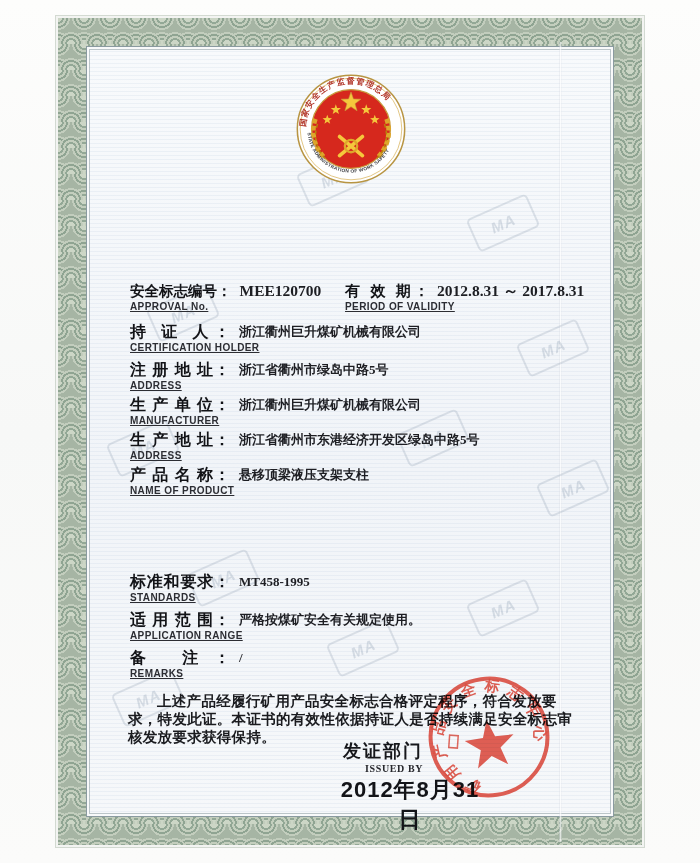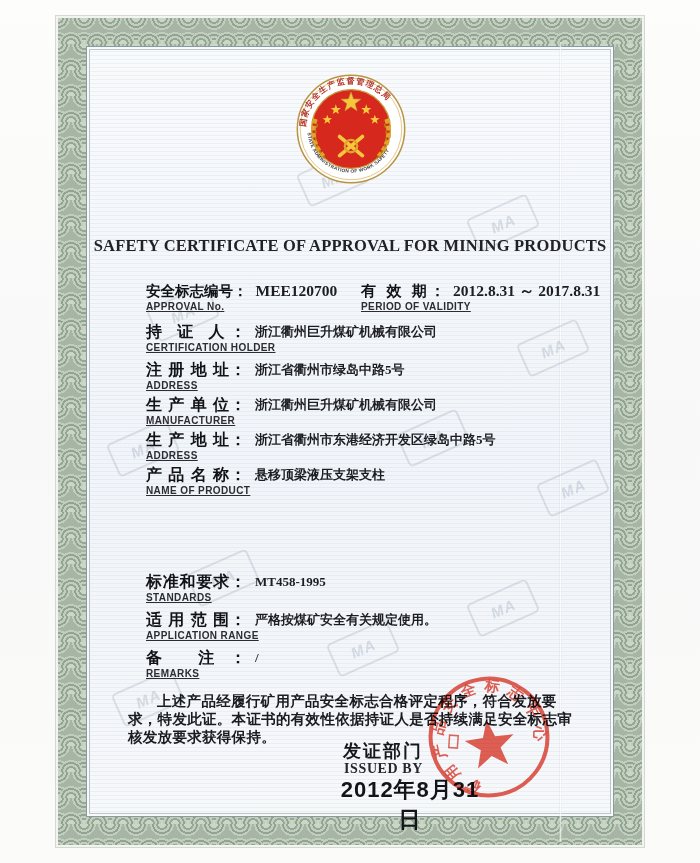--- a/index.html
+++ b/index.html
@@ -36,40 +36,40 @@
     font-size:15px;display:flex;align-items:center;justify-content:center;
     transform:rotate(-24deg);letter-spacing:1px;
   }
   
   .title-zh{position:absolute;left:0;top:186px;width:100%;text-align:center;
     font-size:37px;font-weight:bold;letter-spacing:5px;color:#212227;}
   .title-en{position:absolute;left:0;top:236px;width:100%;text-align:center;
     font-family:"Liberation Serif","DejaVu Serif",serif;
     font-size:16.5px;font-weight:bold;letter-spacing:.2px;color:#212227;}
   
-  .row{position:absolute;left:130px;white-space:nowrap;margin-left:16px;}
+  .row{position:absolute;left:130px;white-space:nowrap;}
   .lbl{display:inline-block;width:100px;text-align:justify;text-align-last:justify;
     font-weight:bold;font-size:16px;color:#121317;vertical-align:top;line-height:20px;}
   .lbl-auto{display:inline-block;width:auto;font-weight:bold;font-size:14.5px;
     color:#121317;vertical-align:top;line-height:20px;}
   .lbl-validity{display:inline-block;width:84px;text-align:justify;text-align-last:justify;
     font-weight:bold;font-size:15px;color:#121317;vertical-align:top;line-height:20px;}
   .val{font-family:Liberation Serif, serif;font-weight:600;
     font-size:13px;color:#1d1e23;margin-left:9px;line-height:20px;}
   .val-sm{font-family:"Liberation Serif","DejaVu Serif",serif;font-weight:600;
     font-size:15.5px;color:#1d1e23;margin-left:8px;line-height:20px;}
   .en{display:block;font-size:10px;letter-spacing:.4px;color:#2c2d33;
     line-height:10px;margin-top:1px;font-weight:bold;text-decoration:underline;}
   
   .statement{position:absolute;left:128px;top:692px;width:452px;
     font-size:14.5px;line-height:18px;font-weight:600;color:#1a1b1f;
     text-indent:2em;letter-spacing:.3px;}
   .issued{position:absolute;left:327px;top:740px;width:96px;text-align:right;}
   .issued-zh{font-size:18px;font-weight:bold;letter-spacing:2px;color:#16171b;line-height:22px;}
-  .issued-en{font-family:"Liberation Serif","DejaVu Serif",serif;font-size:14px;
+  .issued-en{font-family:"Liberation Serif","DejaVu Serif",serif;font-size:10px;
     font-weight:bold;letter-spacing:.6px;color:#26272c;line-height:13px;}
   .date{position:absolute;left:330px;top:775px;width:160px;text-align:center;
     font-size:22px;font-weight:bold;color:#131418;letter-spacing:1px;}
   
   .emblem{position:absolute;left:294px;top:72px;width:114px;height:114px;}
   .stamp{position:absolute;left:422px;top:670px;width:134px;height:134px;
     transform:rotate(-8deg);opacity:.88;mix-blend-mode:multiply;}
 </style>
 </head>
 <body>
@@ -141,21 +141,20 @@
       <path id="arcBot" d="M 14,60 A 46,46 0 0 0 106,60" fill="none"></path>
       <text font-size="8.6" font-weight="bold" fill="#b2372b" letter-spacing="1.2">
         <textPath href="#arcTop" startOffset="2">国家安全生产监督管理总局</textPath>
       </text>
       <text font-size="5" font-weight="bold" fill="#3a3b40" letter-spacing=".3">
         <textPath href="#arcBot" startOffset="4">STATE ADMINISTRATION OF WORK SAFETY</textPath>
       </text>
     </svg>
   </div>
 
-  <div class="title-en">SAFETY CERTIFICATE OF APPROVAL FOR MINING PRODUCTS</div>
 
   <div class="row" style="top:281px">
     <span class="lbl-auto">安全标志编号：</span><span class="val-sm">MEE120700</span>
     <span class="en">APPROVAL No.</span>
   </div>
   <div class="row" style="left:345px;top:281px">
     <span class="lbl-validity">有 效 期：</span><span class="val-sm">2012.8.31 ～ 2017.8.31</span>
     <span class="en">PERIOD OF VALIDITY</span>
   </div>
 

